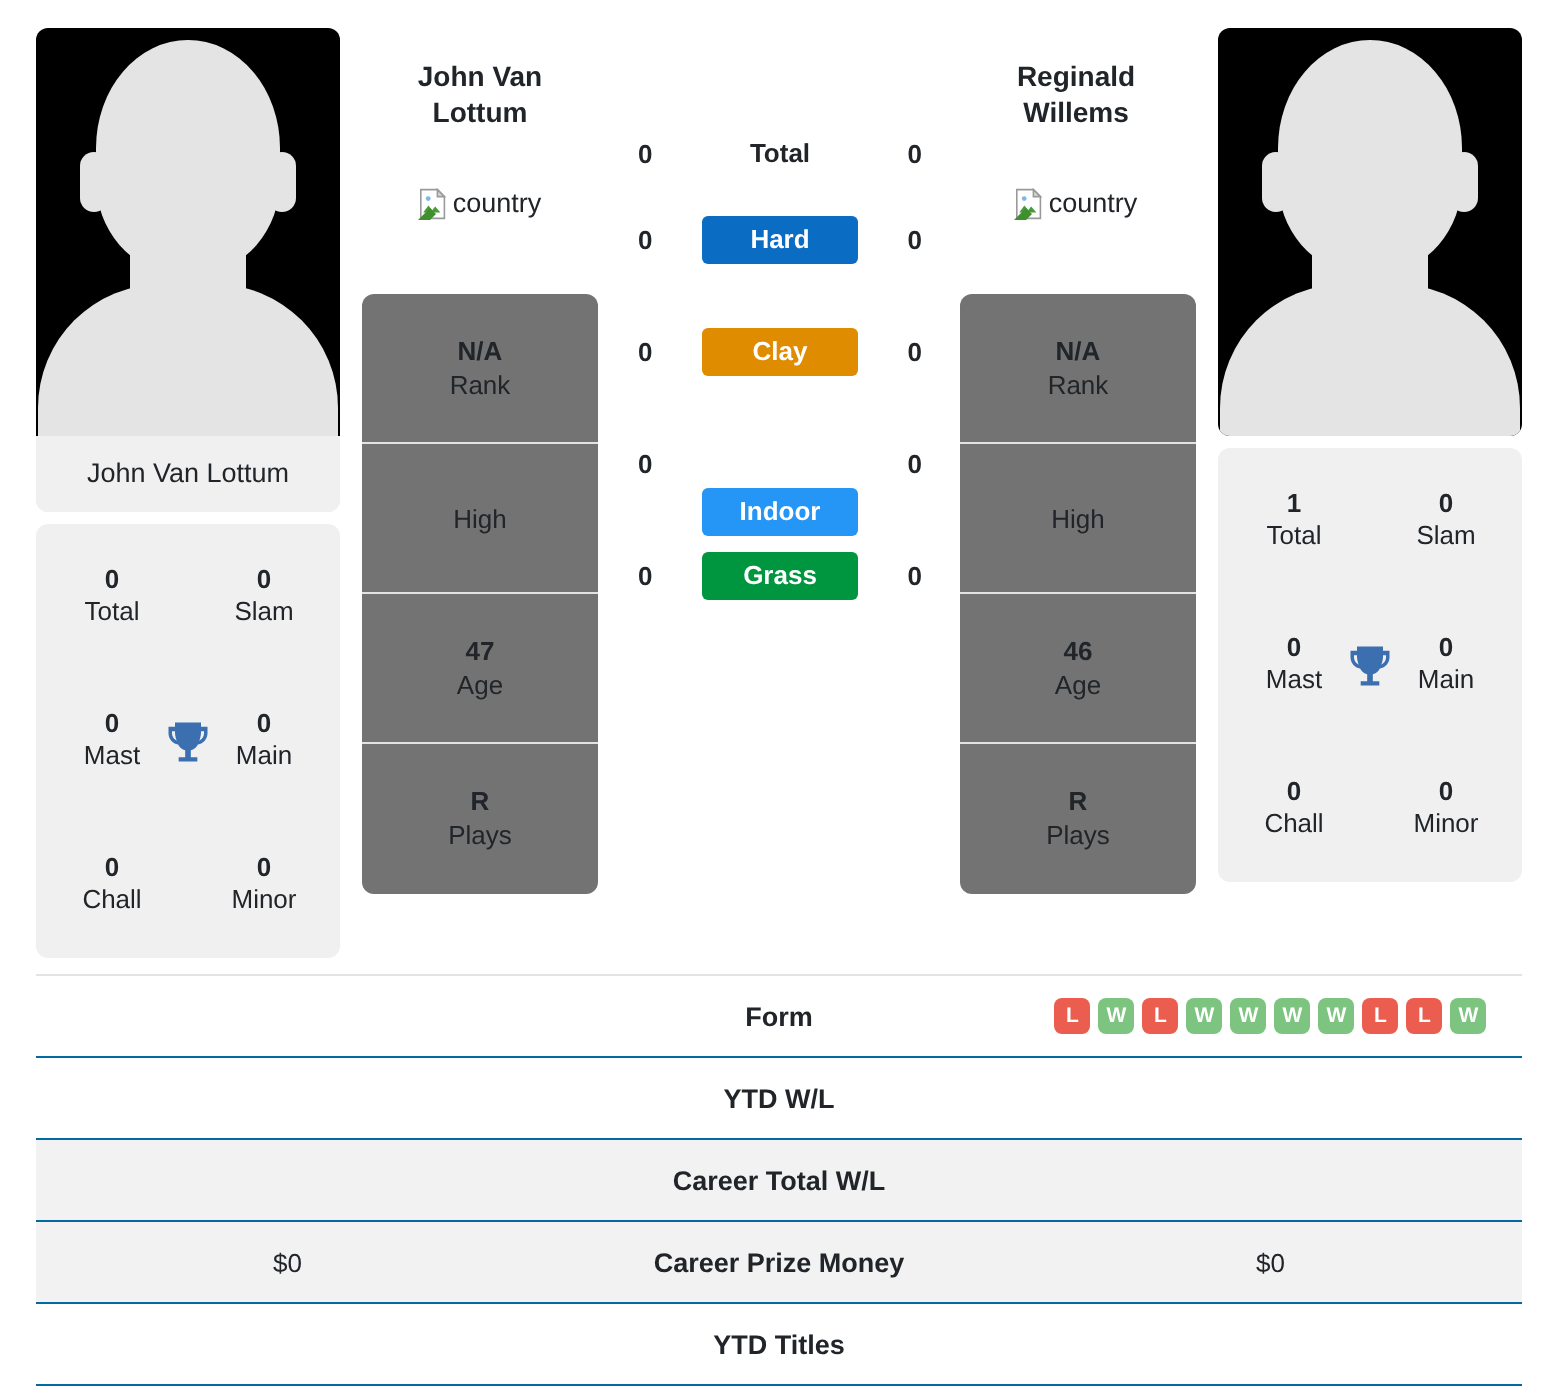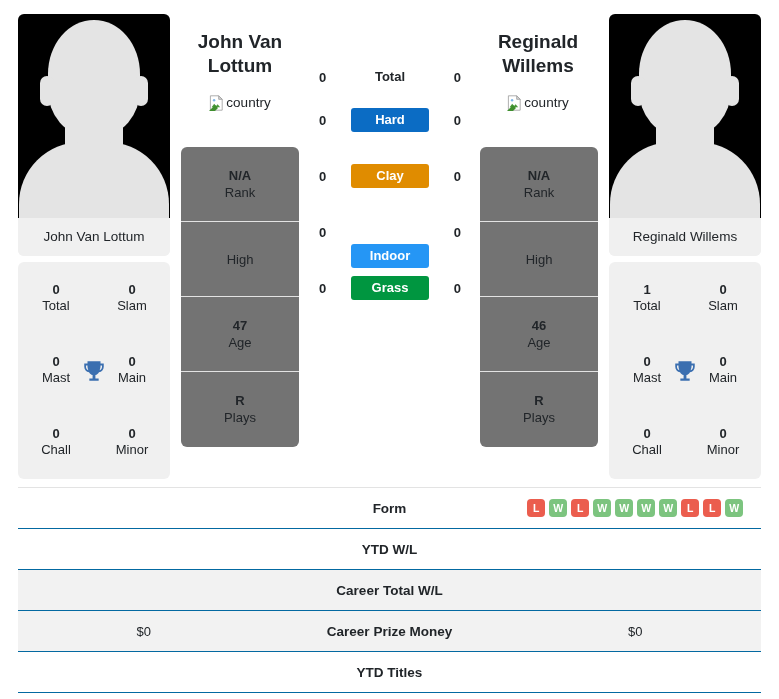--- a/index.html
+++ b/index.html
@@ -174,21 +174,21 @@
     color: #212529;
     line-height: 1.2;
   }
 
   
   .player-name {
     position: absolute;
     top: 30px;
     width: 160px;
     text-align: center;
-    font-size: 19px;
+    font-size: 14px;
     font-weight: bold;
     line-height: 1.28;
     color: #212529;
   }
   .player-name.left  { left: 160px; }
   .player-name.right { left: 458px; }
 
   
   .country-slot {
     position: absolute;
@@ -360,21 +360,20 @@
 
     <div class="avatar-col right">
       <div class="avatar-card">
         <div class="avatar-photo">
           <div class="sil-head"></div>
           <div class="sil-ear-l"></div>
           <div class="sil-ear-r"></div>
           <div class="sil-neck"></div>
           <div class="sil-body"></div>
         </div>
-        <div class="avatar-caption">Reginald Willems</div>
       </div>
 
       <div class="titles-card">
         <div class="titles-grid">
           <div class="title-cell">
             <span class="title-val">1</span>
             <span class="title-lbl">Total</span>
           </div>
           <div class="title-cell">
             <span class="title-val">0</span>

